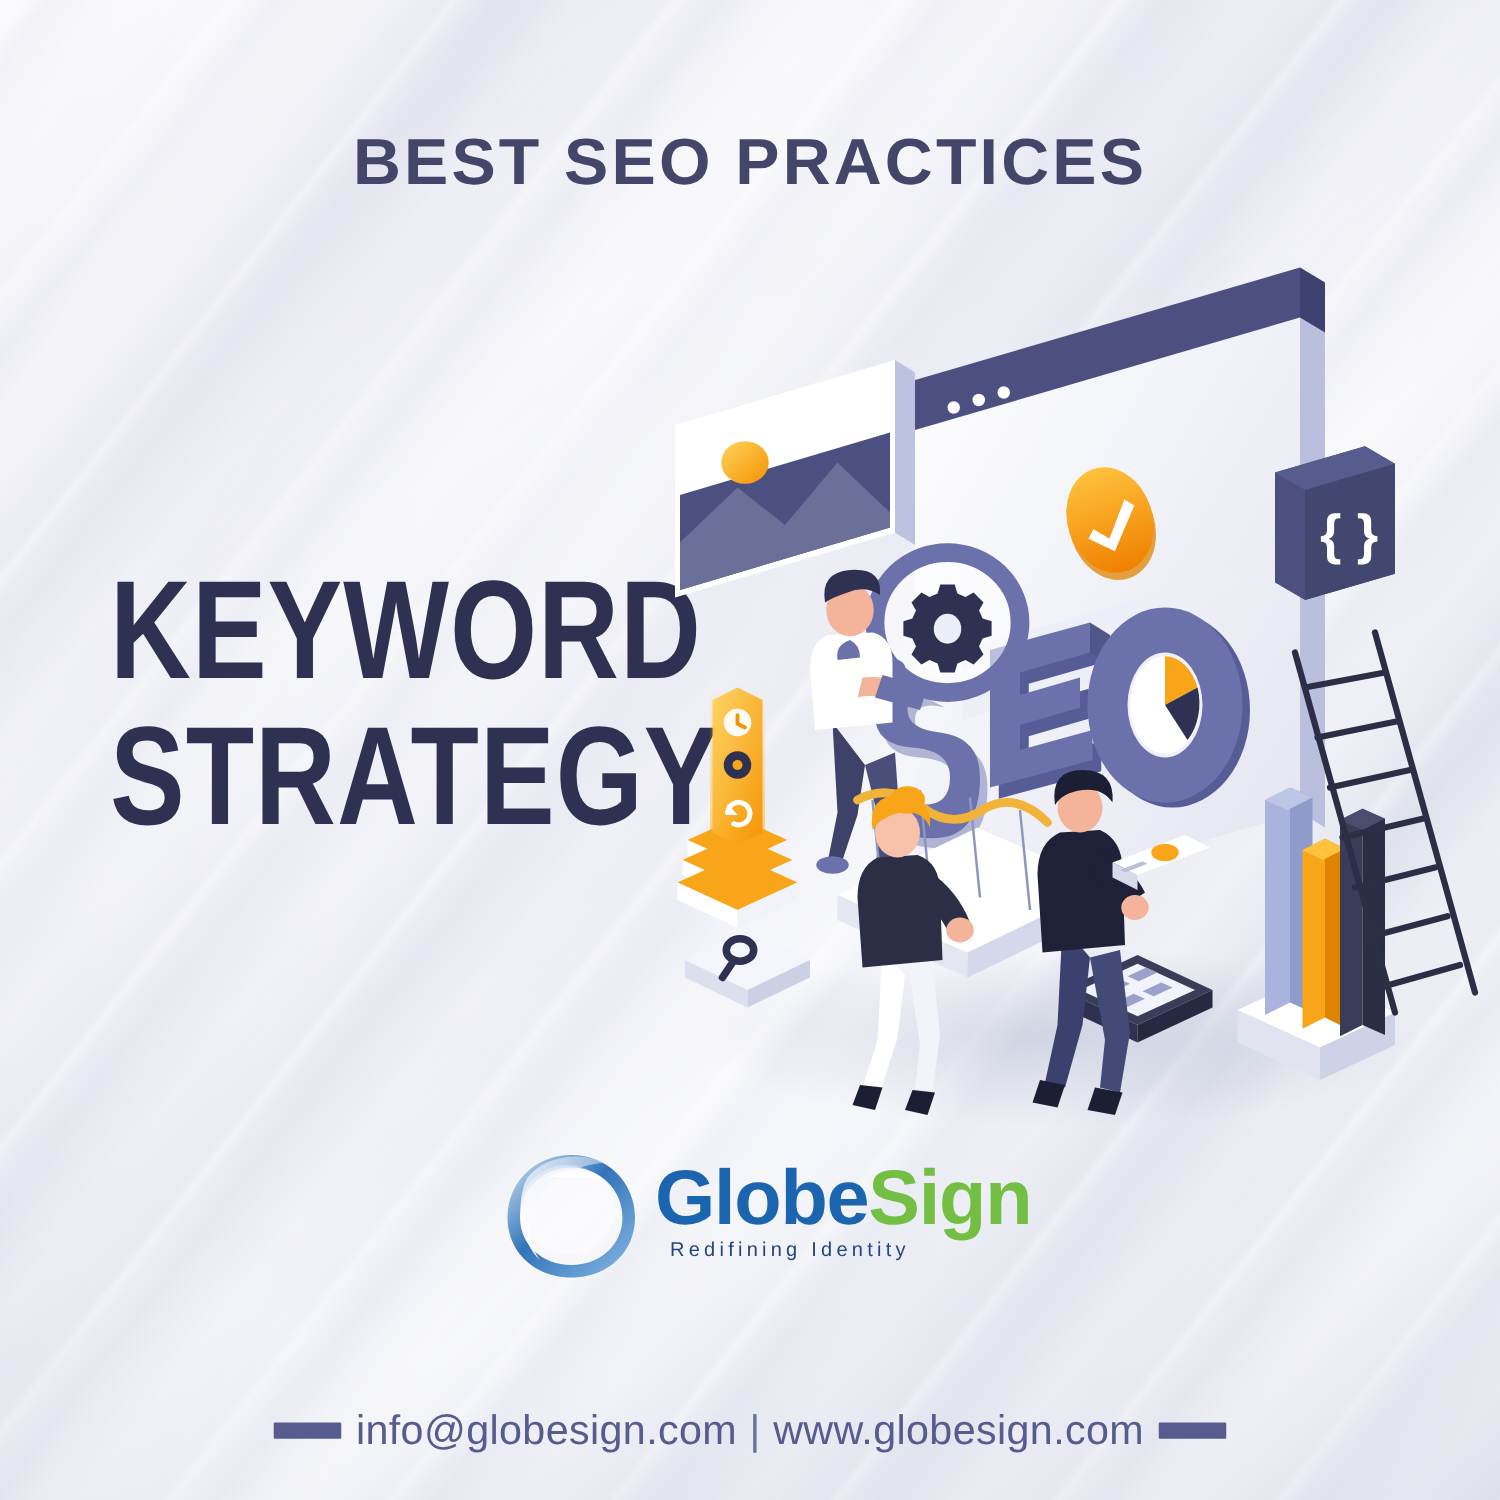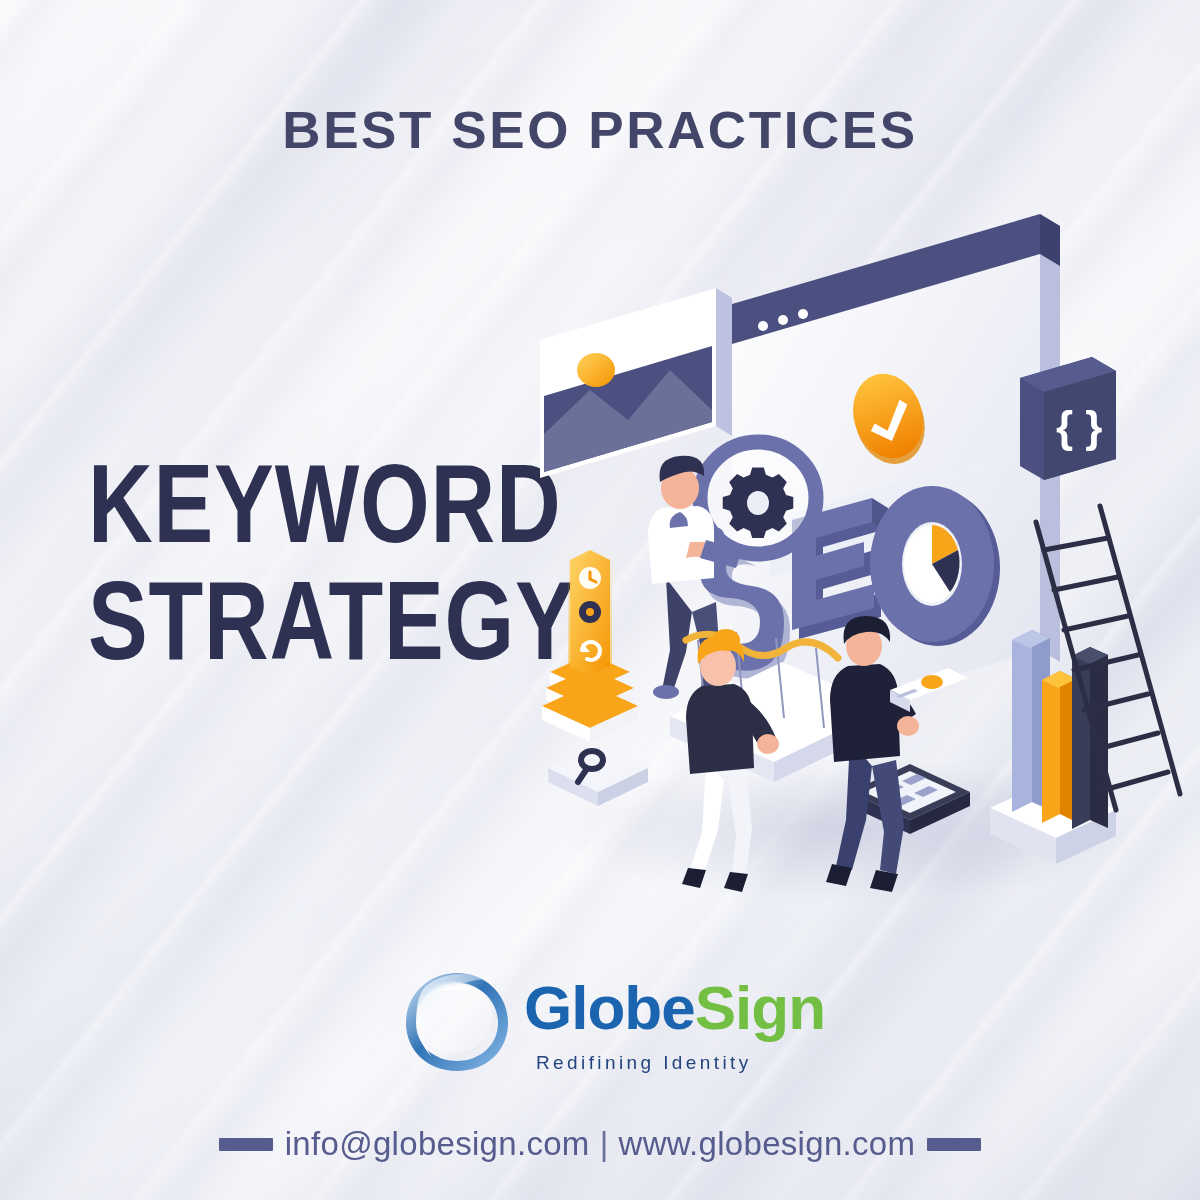--- a/index.html
+++ b/index.html
@@ -53,27 +53,27 @@
   .title .line.l2{margin-top:14px;}
 
   
   .footbar{position:absolute;left:0;top:1113px;width:1200px;height:62px;
     display:flex;align-items:center;justify-content:center;gap:12px;}
   .dash{width:54px;height:13px;background:#575c8e;border-radius:1px;}
   .foottext{font-size:33px;color:#575c8e;letter-spacing:.3px;white-space:nowrap;}
   .foottext .sep{padding:0 10px;color:#6a6f9c;}
 
   
-  .logo{position:absolute;left:398px;top:963px;width:420px;height:118px;}
+  .logo{position:absolute;left:398px;top:914px;width:420px;height:118px;}
   .logo-mark{position:absolute;left:0;top:2px;width:118px;height:112px;}
   .logo-type{position:absolute;left:126px;top:14px;}
   .logo-word{font-size:62px;font-weight:700;line-height:1;letter-spacing:-1px;}
   .lg-globe{color:#1b65b0;}
   .lg-sign{color:#72bf44;}
-  .logo-tag{margin-top:13px;margin-left:12px;font-size:19px;color:#23447e;
+  .logo-tag{margin-top:2px;margin-left:12px;font-size:16px;color:#23447e;
     letter-spacing:3.4px;font-weight:400;}
 
   
   .illus{position:absolute;left:520px;top:220px;width:640px;height:680px;}
   .illus svg{width:100%;height:100%;display:block;overflow:visible;}
 </style>
 </head>
 <body>
 
 <div id="poster">

